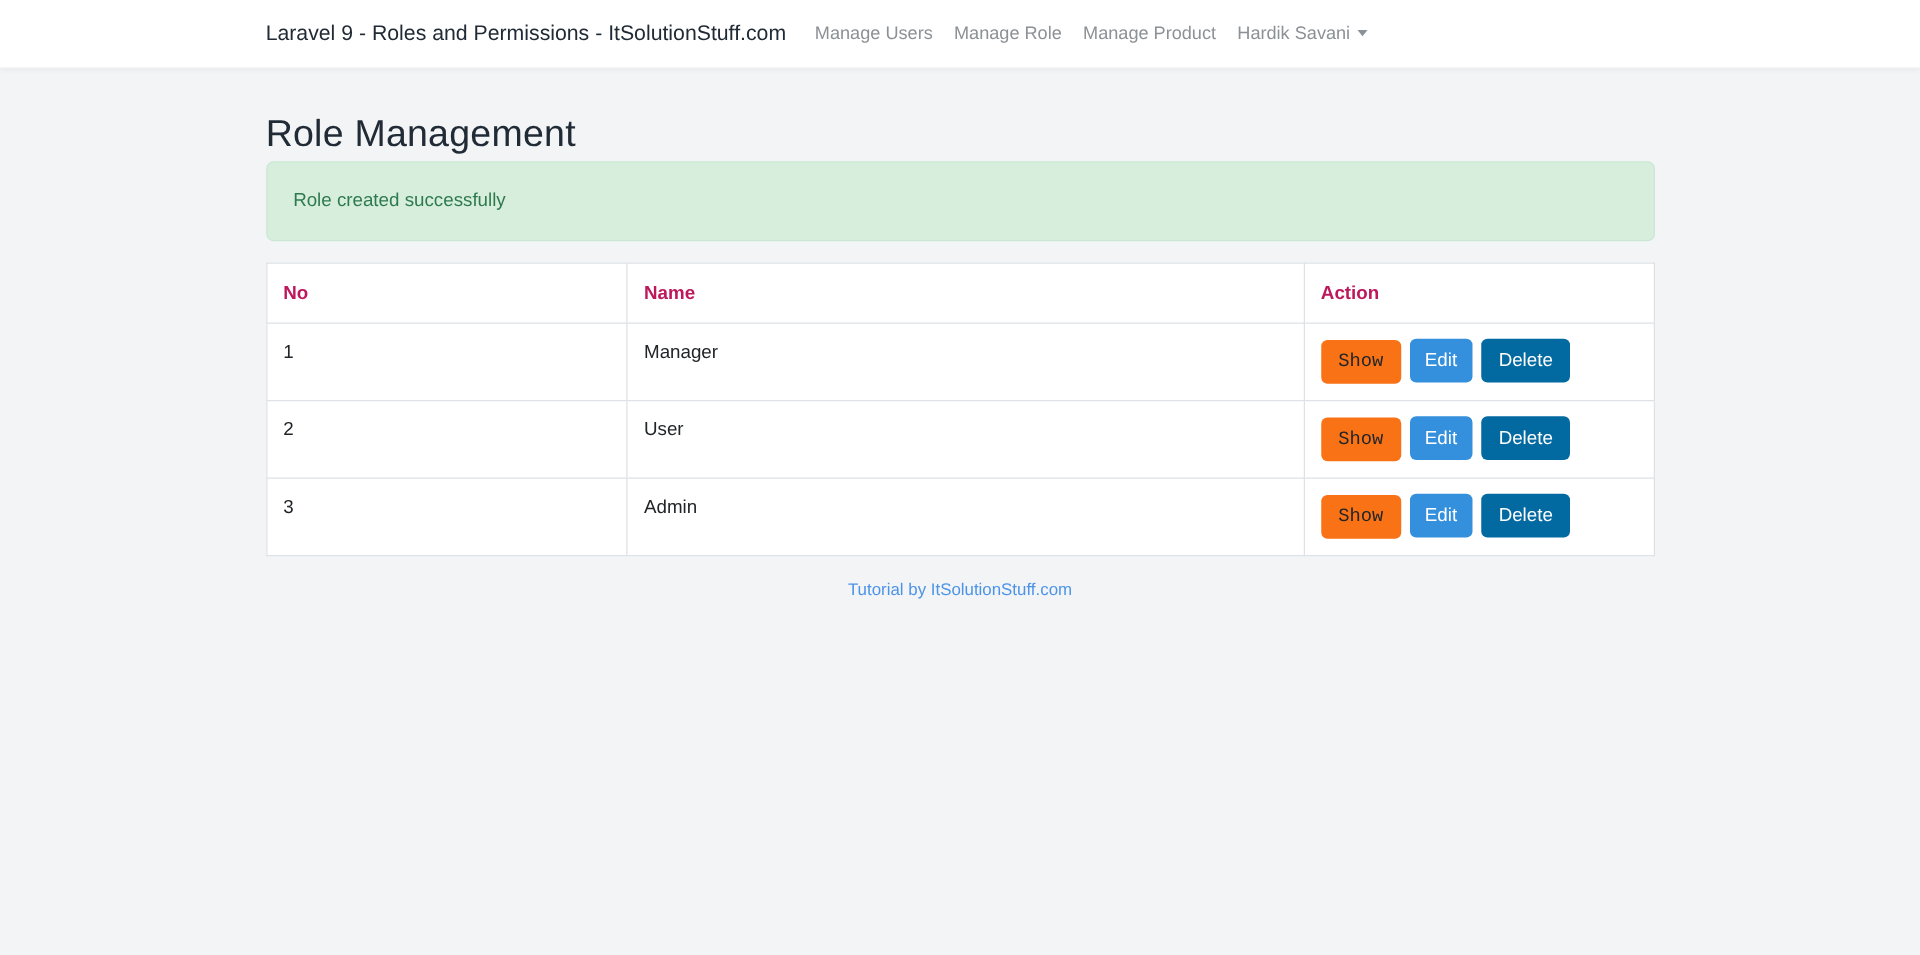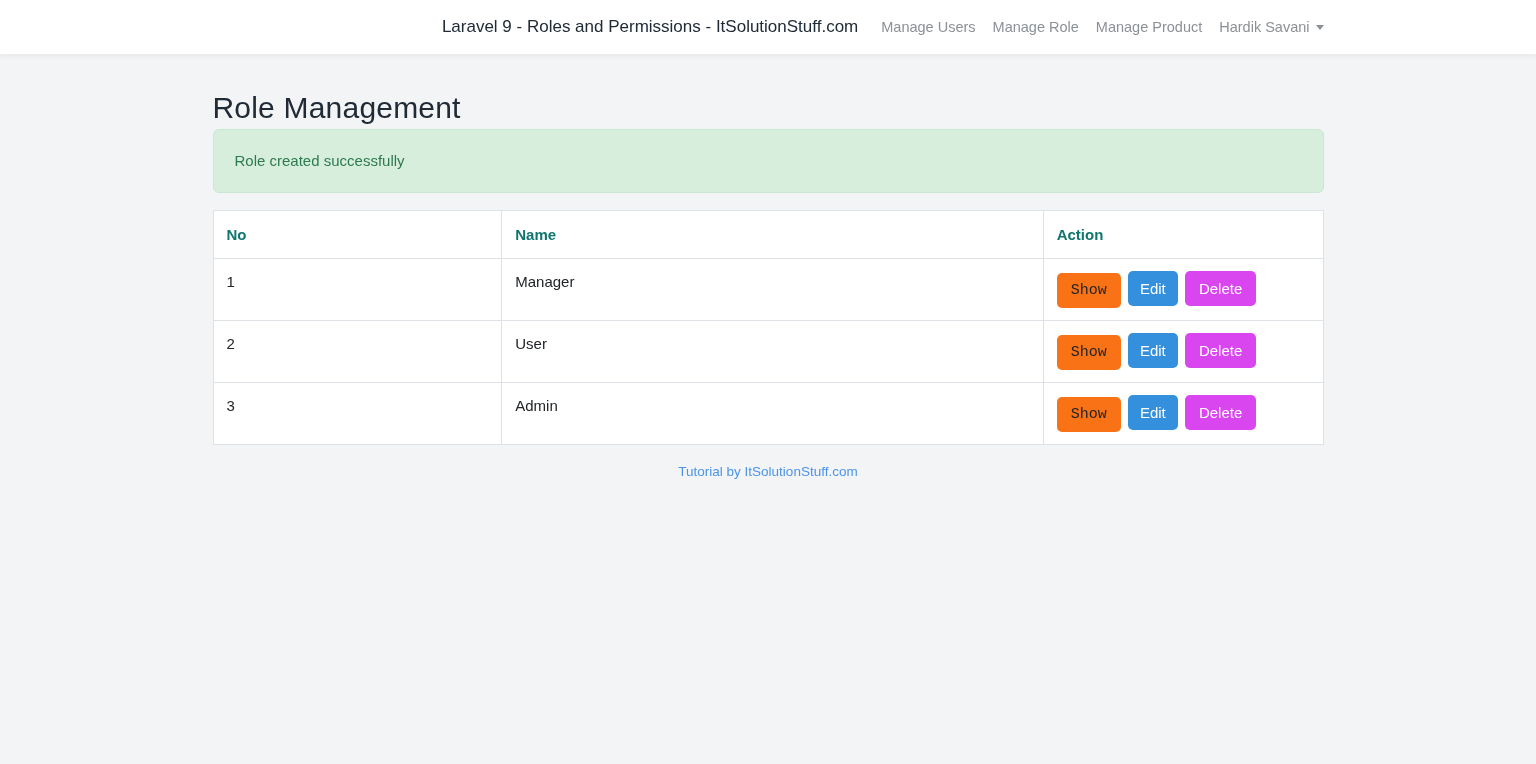--- a/index.html
+++ b/index.html
@@ -18,21 +18,20 @@
     display: flex;
     align-items: center;
   }
   .container {
     width: 1111px;
     margin: 0 auto;
   }
   .nav-inner {
     display: flex;
     align-items: center;
-    justify-content: flex-end;
   }
   .brand {
     font-size: 17px;
     color: #212b36;
     text-decoration: none;
     white-space: nowrap;
   }
   .nav-links {
     display: flex;
     align-items: center;
@@ -97,21 +96,21 @@
     background: #ffffff;
   }
   th, td {
     border: 1px solid #dee2e6;
     text-align: left;
     vertical-align: top;
     font-size: 15px;
   }
   th {
     font-weight: 700;
-    color: #0f766e;
+    color: #be185d;
     padding: 15px 13px;
   }
   td {
     padding: 14px 13px;
     color: #212529;
   }
   td.actions { padding: 12px 13px; height: 62px; }
   td.no-cell, td.name-cell { height: 62px; }
   .btn-show {
     background: #f97316;
@@ -120,21 +119,21 @@
     margin-right: 3px;
     font-family: Liberation Mono, monospace;
   }
   .btn-edit {
     background: #3490dc;
     color: #ffffff;
     padding: 9px 12px;
     margin-right: 3px;
   }
   .btn-delete {
-    background: #d946ef;
+    background: #0369a1;
     color: #ffffff;
     padding: 9px 14px;
   }
   .footer-link {
     display: block;
     text-align: center;
     margin-top: 19px;
     font-size: 13.5px;
     color: #4d94e8;
     text-decoration: none;

